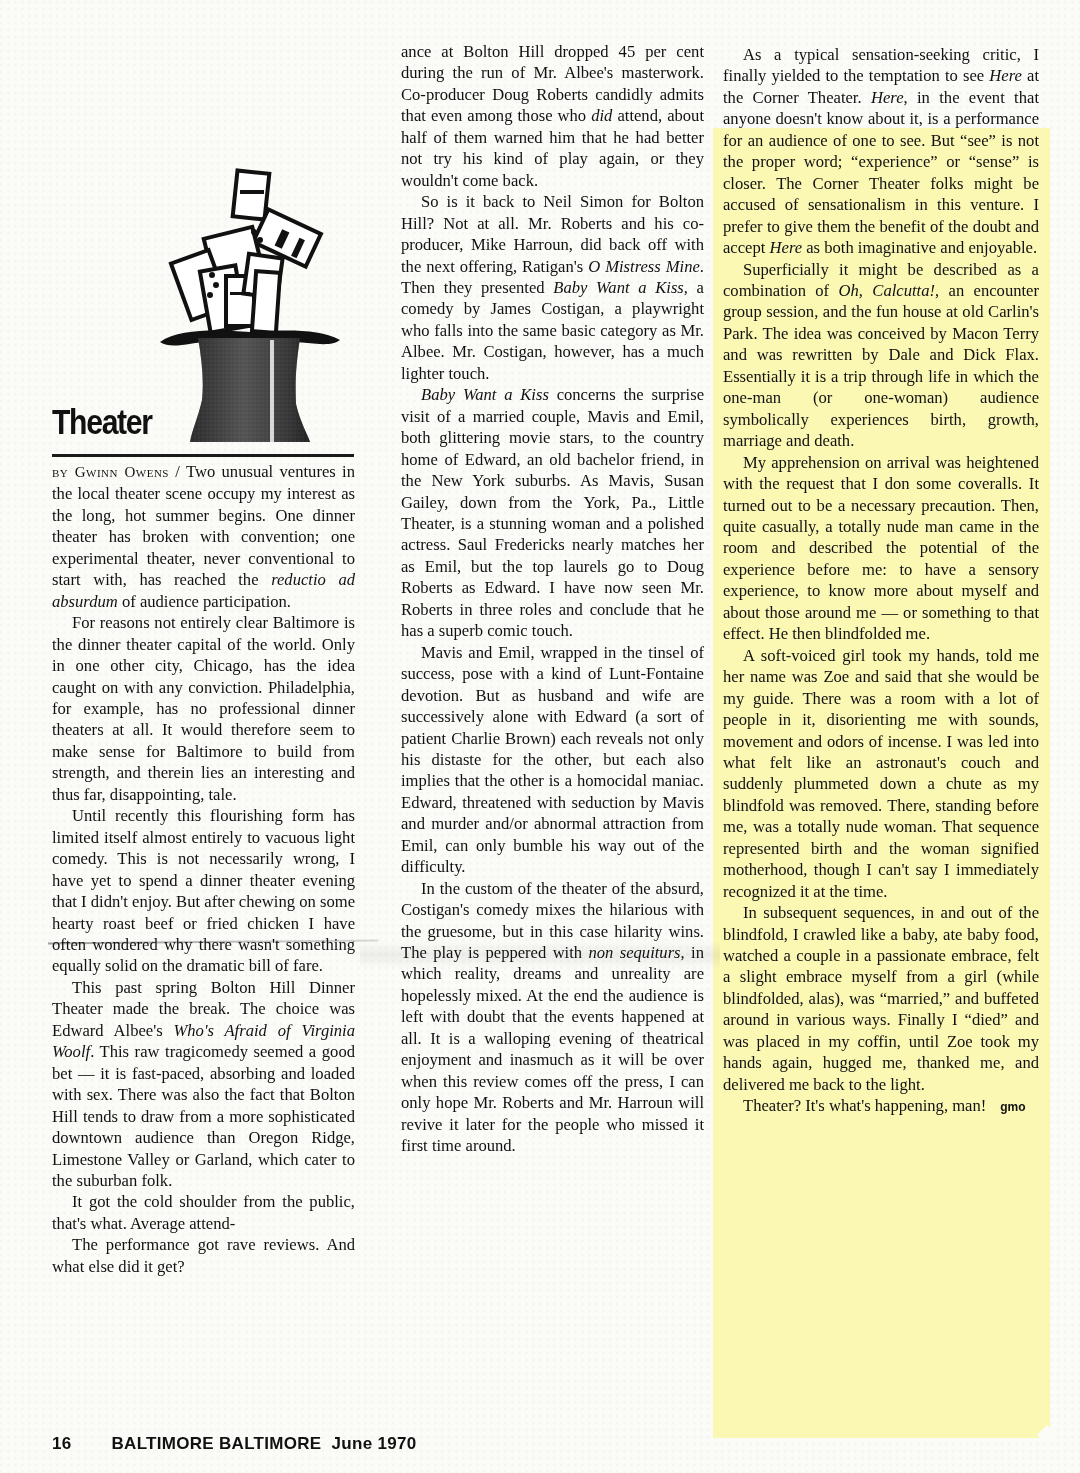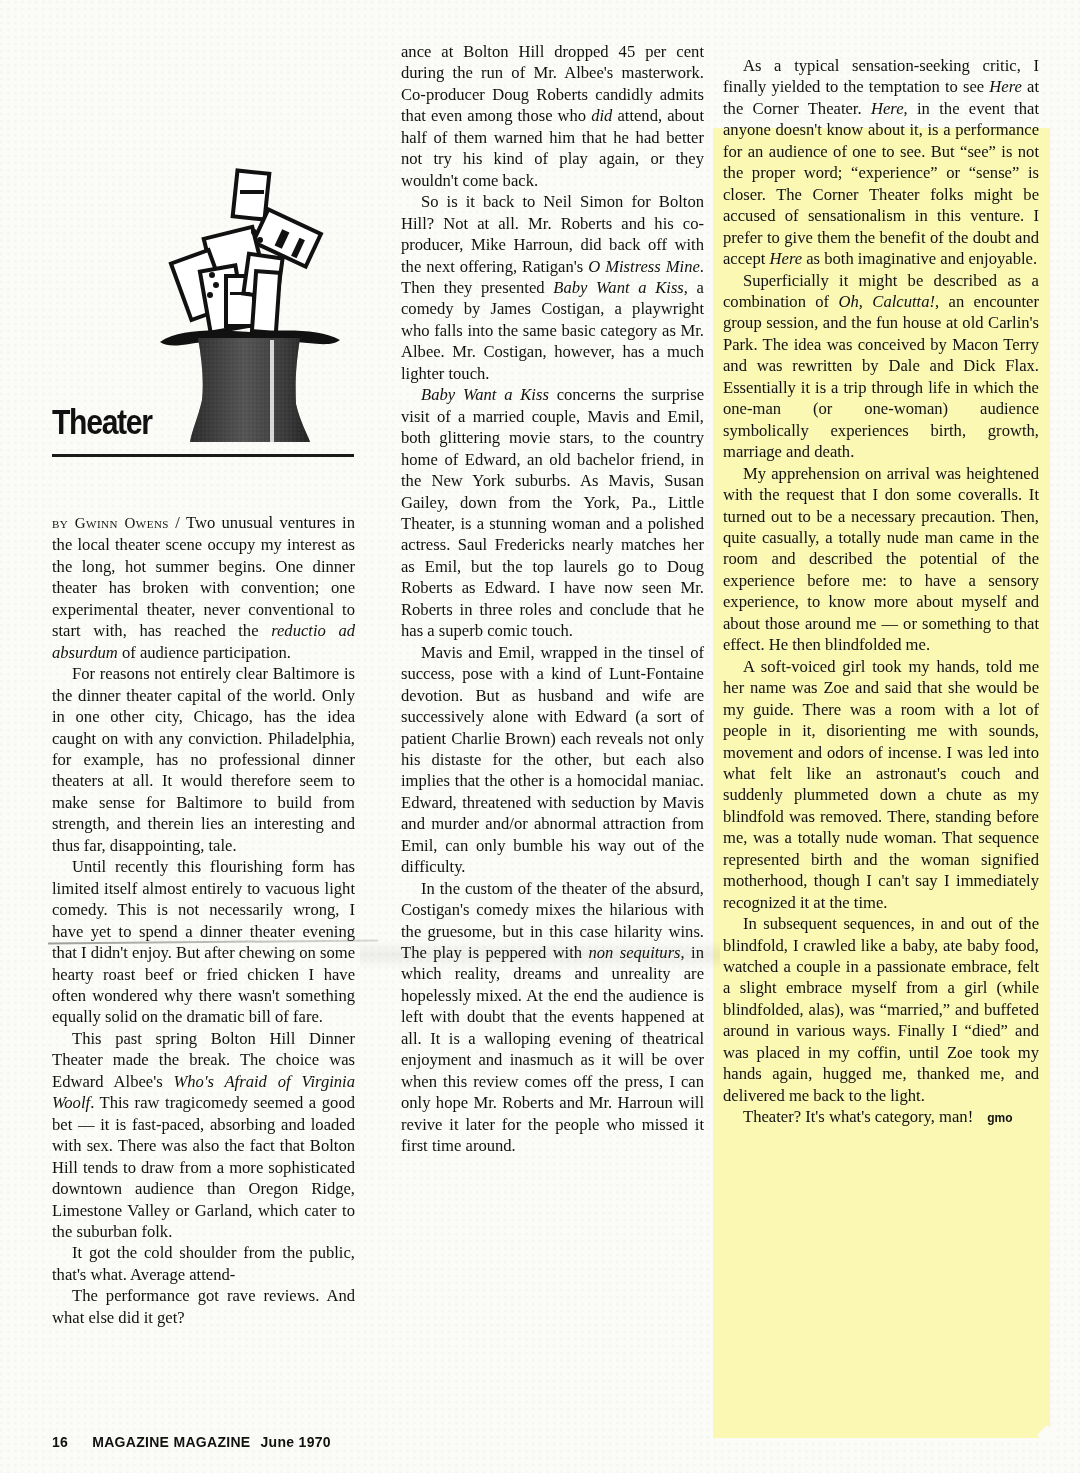--- a/index.html
+++ b/index.html
@@ -34,43 +34,43 @@
     position: absolute; left: 52px; top: 402px;
     font-family: "Liberation Sans", "DejaVu Sans", sans-serif;
     font-weight: bold; font-size: 35px; letter-spacing: -1.5px;
     transform: scaleX(0.86); transform-origin: left top;
     color: #111;
   }
   .title-rule {
     position: absolute; left: 52px; top: 454px; width: 302px; height: 3px;
     background: #1a1a1a;
   }
-  .col-left .body-start { position: absolute; top: 512px; left: 0; width: 303px; }
+  .col-left .body-start { position: absolute; top: 461px; left: 0; width: 303px; }
 
   .byline {
     font-variant: small-caps; letter-spacing: 0.5px; font-size: 15px;
   }
   .highlight {
     position: absolute; left: 713px; top: 128px; width: 337px; height: 1310px;
     background: #fbf8b4;
   }
   .highlight::after {
     content: ""; position: absolute; right: -4px; bottom: -4px; width: 14px; height: 14px;
     background: #fbfbf8; transform: rotate(45deg);
   }
   .smallcaps-mag { font-variant: small-caps; letter-spacing: 0.4px; }
   .end-mark {
     font-family: "Liberation Sans", "DejaVu Sans", sans-serif; font-weight: bold; font-size: 12px;
     margin-left: 14px;
   }
   .footer {
     position: absolute; left: 52px; top: 1434px;
     font-family: "Liberation Sans", "DejaVu Sans", sans-serif;
-    font-weight: bold; font-size: 14px; letter-spacing: 0.3px;
-    display: flex; gap: 24px;
+    font-weight: bold; font-size: 17px; letter-spacing: 0.3px;
+    display: flex; gap: 40px;
   }
   .footer .pub { display: flex; gap: 10px; }
   .pencil-mark {
     position: absolute; left: 48px; top: 941px; width: 330px; height: 2px;
     background: linear-gradient(90deg, rgba(80,80,80,0.55), rgba(80,80,80,0.2));
     transform: rotate(-0.5deg);
   }
   .fold-shadow {
     position: absolute; left: 360px; top: 940px; width: 360px; height: 30px;
     background: linear-gradient(180deg, rgba(0,0,0,0), rgba(0,0,0,0.06), rgba(0,0,0,0));
@@ -142,29 +142,29 @@
     </div>
 </div>
 <div class="col col-mid" id="col-mid">
     <p class="contd"><span>ance at Bolton Hill dropped 45 per cent during the run of Mr. Albee's masterwork. Co-producer Doug Roberts candidly admits that even among those who </span><em>did</em><span> attend, about half of them warned him that he had better not try his kind of play again, or they wouldn't come back.</span></p>
     <p><span>So is it back to Neil Simon for Bolton Hill? Not at all. Mr. Roberts and his co-producer, Mike Harroun, did back off with the next offering, Ratigan's </span><em>O Mistress Mine</em><span>. Then they presented </span><em>Baby Want a Kiss</em><span>, a comedy by James Costigan, a playwright who falls into the same basic category as Mr. Albee. Mr. Costigan, however, has a much lighter touch.</span></p>
     <p><em>Baby Want a Kiss</em><span> concerns the surprise visit of a married couple, Mavis and Emil, both glittering movie stars, to the country home of Edward, an old bachelor friend, in the New York suburbs. As Mavis, Susan Gailey, down from the York, Pa., Little Theater, is a stunning woman and a polished actress. Saul Fredericks nearly matches her as Emil, but the top laurels go to Doug Roberts as Edward. I have now seen Mr. Roberts in three roles and conclude that he has a superb comic touch.</span></p>
     <p><span>Mavis and Emil, wrapped in the tinsel of success, pose with a kind of Lunt-Fontaine devotion. But as husband and wife are successively alone with Edward (a sort of patient Charlie Brown) each reveals not only his distaste for the other, but each also implies that the other is a homocidal maniac. Edward, threatened with seduction by Mavis and murder and/or abnormal attraction from Emil, can only bumble his way out of the difficulty.</span></p>
     <p><span>In the custom of the theater of the absurd, Costigan's comedy mixes the hilarious with the gruesome, but in this case hilarity wins. The play is peppered with </span><em>non sequiturs</em><span>, in which reality, dreams and unreality are hopelessly mixed. At the end the audience is left with doubt that the events happened at all. It is a walloping evening of theatrical enjoyment and inasmuch as it will be over when this review comes off the press, I can only hope Mr. Roberts and Mr. Harroun will revive it later for the people who missed it first time around.</span></p>
   </div>
 <div class="col col-right" id="col-right">
-    <div style="margin-top: 14px;">
+    <div style="margin-top: 3px;">
       <p><span>As a typical sensation-seeking critic, I finally yielded to the temptation to see </span><em>Here</em><span> at the Corner Theater. </span><em>Here</em><span>, in the event that anyone doesn't know about it, is a performance for an audience of one to see. But “see” is not the proper word; “experience” or “sense” is closer. The Corner Theater folks might be accused of sensationalism in this venture. I prefer to give them the benefit of the doubt and accept </span><em>Here</em><span> as both imaginative and enjoyable.</span></p>
       <p><span>Superficially it might be described as a combination of </span><em>Oh, Calcutta!</em><span>, an encounter group session, and the fun house at old Carlin's Park. The idea was conceived by Macon Terry and was rewritten by Dale and Dick Flax. Essentially it is a trip through life in which the one-man (or one-woman) audience symbolically experiences birth, growth, marriage and death.</span></p>
       <p><span>My apprehension on arrival was heightened with the request that I don some coveralls. It turned out to be a necessary precaution. Then, quite casually, a totally nude man came in the room and described the potential of the experience before me: to have a sensory experience, to know more about myself and about those around me — or something to that effect. He then blindfolded me.</span></p>
       <p><span>A soft-voiced girl took my hands, told me her name was Zoe and said that she would be my guide. There was a room with a lot of people in it, disorienting me with sounds, movement and odors of incense. I was led into what felt like an astronaut's couch and suddenly plummeted down a chute as my blindfold was removed. There, standing before me, was a totally nude woman. That sequence represented birth and the woman signified motherhood, though I can't say I immediately recognized it at the time.</span></p>
       <p><span>In subsequent sequences, in and out of the blindfold, I crawled like a baby, ate baby food, watched a couple in a passionate embrace, felt a slight embrace myself from a girl (while blindfolded, alas), was “married,” and buffeted around in various ways. Finally I “died” and was placed in my coffin, until Zoe took my hands again, hugged me, thanked me, and delivered me back to the light.</span></p>
-      <p><span>Theater? It's what's category, man!</span><span class="end-mark">gmo</span></p>
+      <p><span>Theater? It's what's happening, man!</span><span class="end-mark">gmo</span></p>
     </div>
   </div>
 
 <div class="footer">
   <span>16</span>
   <span class="pub">
-    <span>MAGAZINE MAGAZINE</span>
+    <span>BALTIMORE BALTIMORE</span>
     <span>June 1970</span>
   </span>
 </div>
 
 </body></html>

